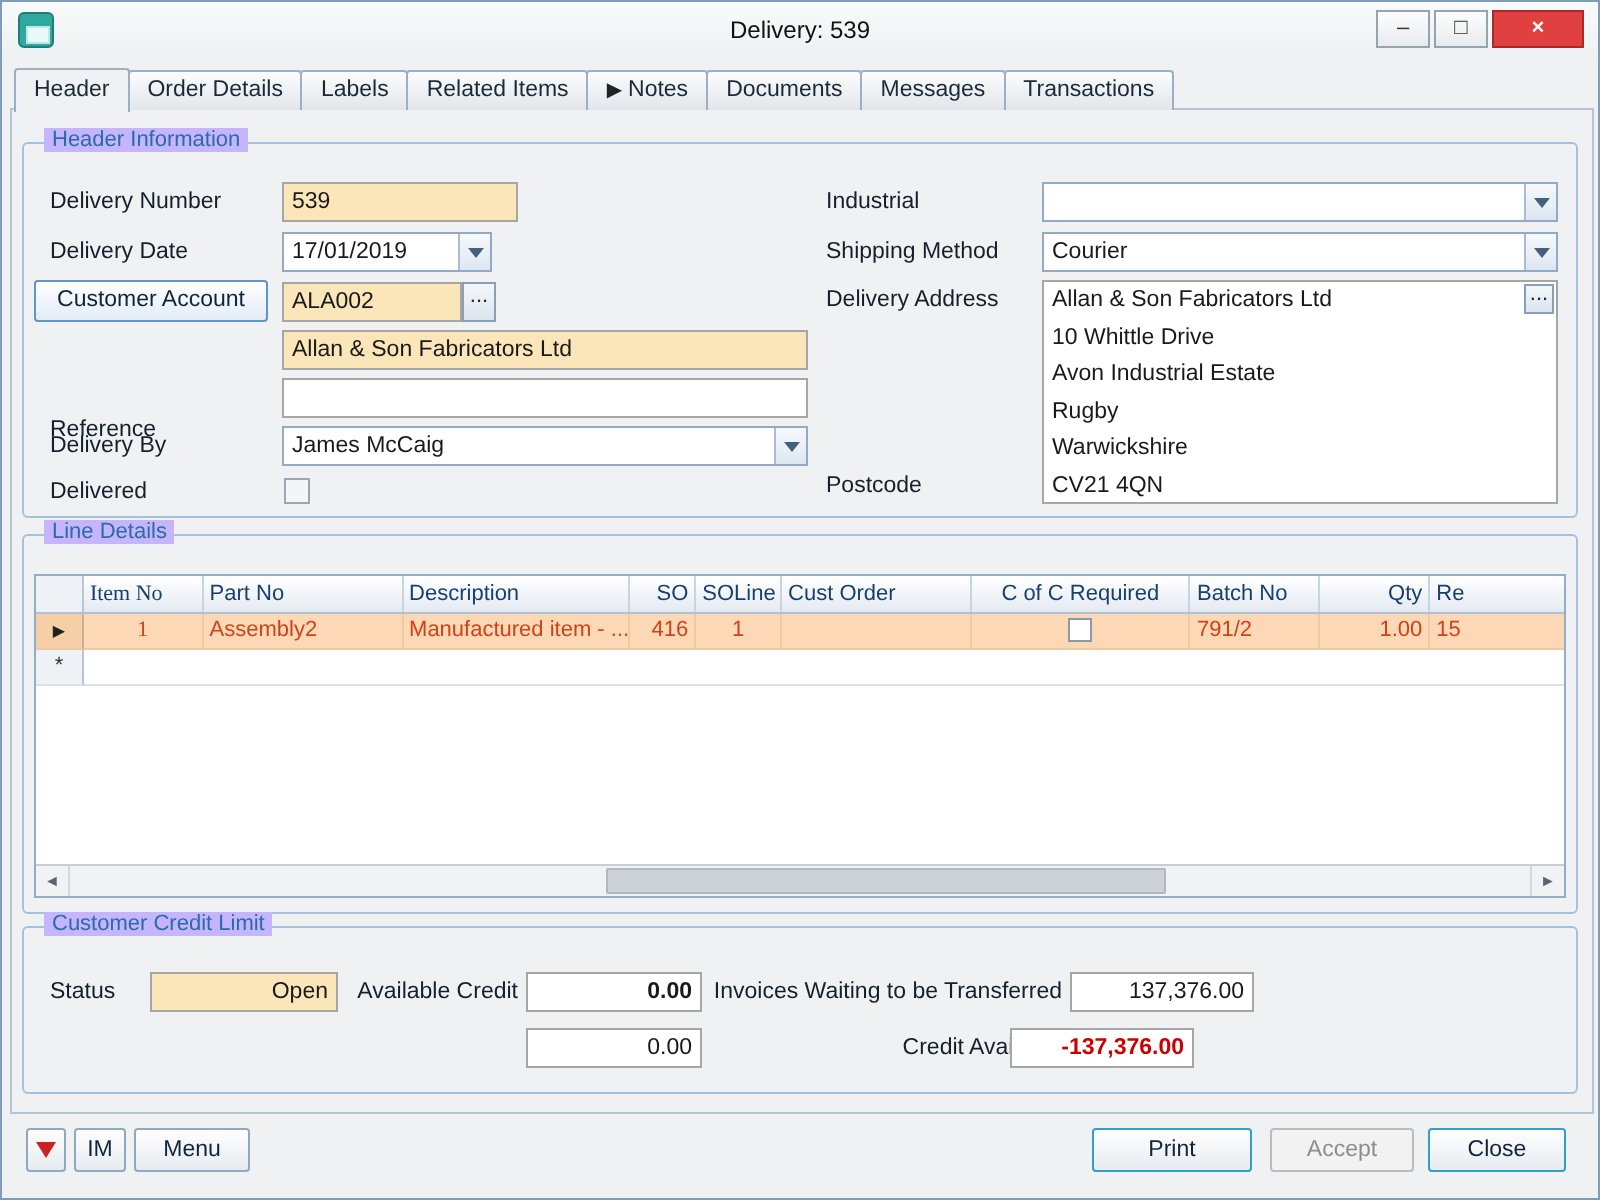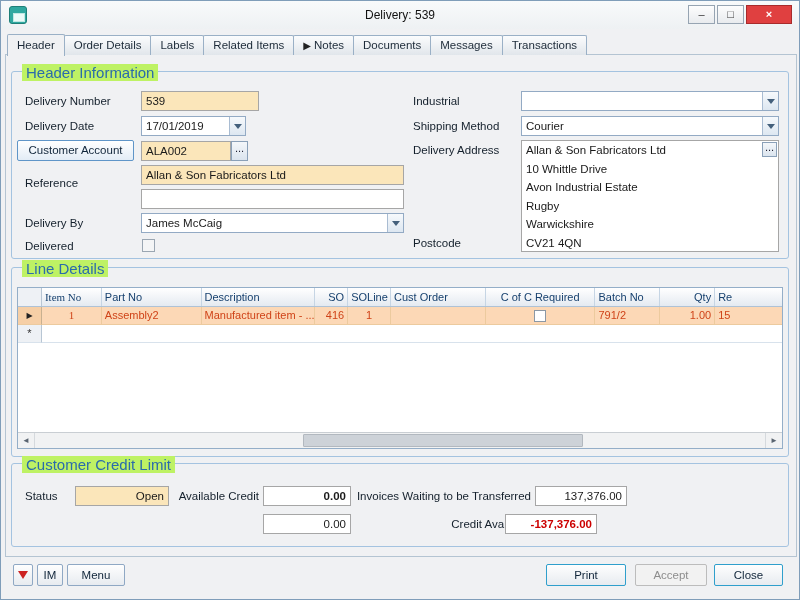--- a/index.html
+++ b/index.html
@@ -19,21 +19,21 @@
 
   
   .tabstrip { position:absolute; top:32px; left:6px; height:22px; display:flex; align-items:flex-end; z-index:5; }
   .tab { height:20px; line-height:19px; padding:0 9px; margin-right:-1px; background:linear-gradient(#fbfcfd,#e1e6eb); border:1px solid #9ab0c6; border-bottom:none; font-size:11.5px; color:#1c2a38; border-radius:2px 2px 0 0; }
   .tab.active { height:22px; line-height:21px; background:#f0f1f3; position:relative; z-index:6; margin-bottom:-1px; }
   .tab-icon { font-size:10px; color:#222; margin-right:3px; }
   .tabpage { position:absolute; top:53px; left:4px; width:792px; height:503px; border:1px solid #b4c4d2; background:#f0f1f3; }
 
   
   .group { position:absolute; border:1px solid #a4c3e0; border-radius:3px; }
-  .group-label { position:absolute; top:-8px; left:10px; background:#bef264; padding:0 4px; color:#2a6bab; font-size:15px; }
+  .group-label { position:absolute; top:-8px; left:10px; background:#c4b5fd; padding:0 4px; color:#2a6bab; font-size:11px; }
 
   
   .lbl { position:absolute; font-size:11.5px; color:#14202c; white-space:nowrap; }
   .lbl.r { text-align:right; }
   .field { position:absolute; height:20px; border:1px solid #a6a6a6; background:#fff; padding:2px 4px; font-size:11.5px; line-height:14px; white-space:nowrap; overflow:hidden; }
   .field.tan { background:#fbe6ba; }
   .field.num { text-align:right; }
   .field.bold { font-weight:bold; }
   .field.neg { color:#cc0000; font-weight:bold; }
   input.field { font-family:"Liberation Sans", sans-serif; }
@@ -111,21 +111,21 @@
     <span class="val">17/01/2019</span>
     <span class="drop"></span>
   </div>
 
   <div class="acct-btn">Customer Account</div>
   <div class="field tan" style="left:140px; top:140px; width:90px;">ALA002</div>
   <div class="ellipsis-btn" style="left:230px; top:140px;">...</div>
 
   <div class="field tan" style="left:140px; top:164px; width:263px;">Allan &amp; Son Fabricators Ltd</div>
 
-  <div class="lbl" style="left:24px; top:176px;">Reference</div>
+  <div class="lbl" style="left:24px; top:208px;">Reference</div>
   <input class="field" style="left: 140px; top: 188px; width: 263px;" value="">
 
   <div class="lbl" style="left:24px; top:216px;">Delivery By</div>
   <div class="combo" style="left:140px; top:212px; width:263px;">
     <span class="val">James McCaig</span>
     <span class="drop"></span>
   </div>
 
   <div class="lbl" style="left:24px; top:239px;">Delivered</div>
   <div class="checkbox" style="left:141px; top:238px;"></div>

